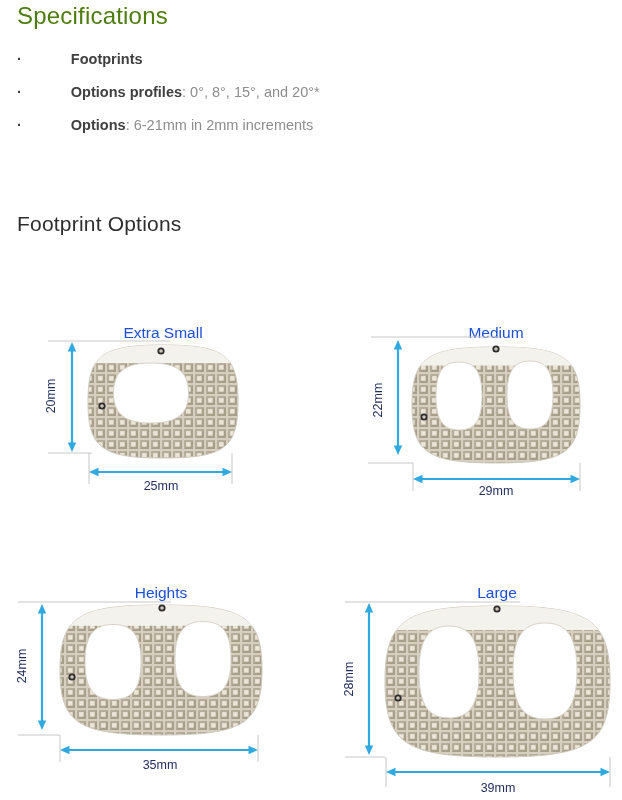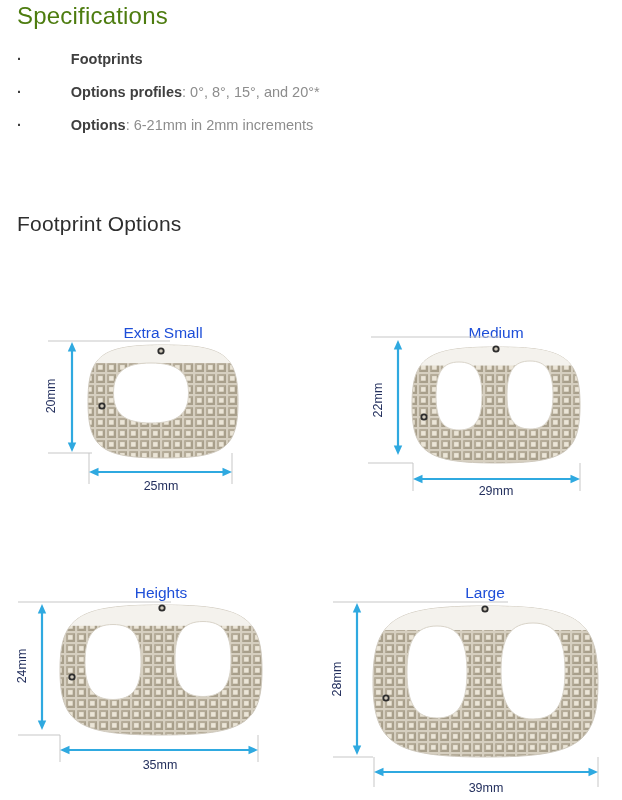--- a/index.html
+++ b/index.html
@@ -32,21 +32,21 @@
   }
   #fig-0{left:40px;top:303px;width:210px;height:197px}
   #fig-0 .fig-title{left:23px}
   #fig-0 .fig-svg{top:26px}
   #fig-1{left:352px;top:303px;width:250px;height:202px}
   #fig-1 .fig-title{left:44px}
   #fig-1 .fig-svg{top:26px}
   #fig-2{left:10px;top:563px;width:265px;height:226px}
   #fig-2 .fig-title{left:51px}
   #fig-2 .fig-svg{top:25px}
-  #fig-3{left:318px;top:563px;width:292px;height:237px}
+  #fig-3{left:330px;top:563px;width:292px;height:237px}
   #fig-3 .fig-title{left:67px}
   #fig-3 .fig-svg{top:25px}
 </style>
 </head>
 <body>
 
 <section>
   <h1 class="h-main">Specifications</h1>
   <div class="bullets">
     <div class="bullet">

